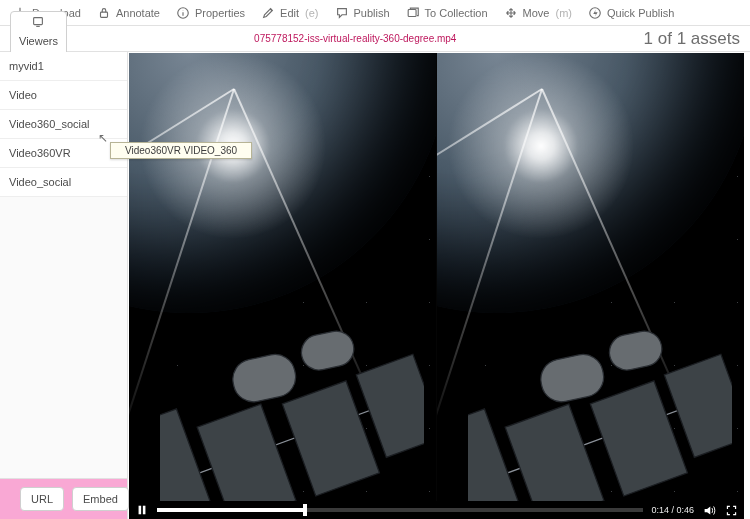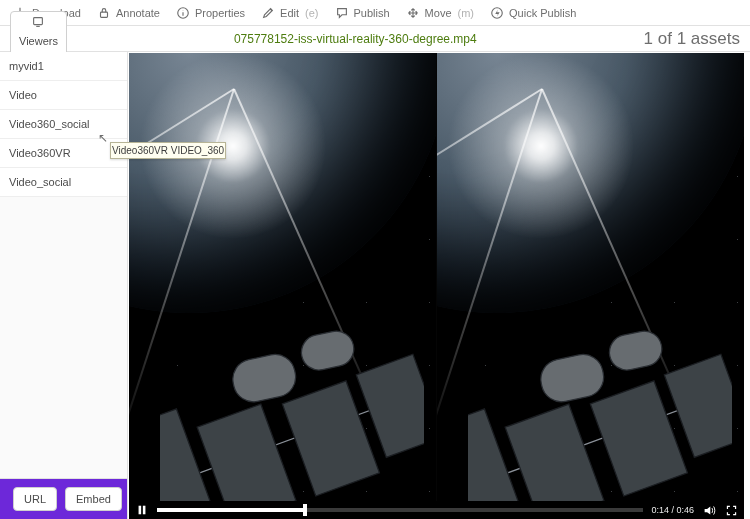--- a/index.html
+++ b/index.html
@@ -4,47 +4,47 @@
 <style>
 * { margin: 0; padding: 0; box-sizing: border-box; }
 body { font-family: -apple-system, BlinkMacSystemFont, "Segoe UI", Arial, sans-serif; font-size: 11px; color: #4b4b4b; background: #fff; width: 750px; height: 519px; overflow: hidden; }
 .toolbar { height: 26px; display: flex; align-items: center; padding: 0 6px; border-bottom: 1px solid #e1e1e1; gap: 2px; }
 .toolbar-btn { display: inline-flex; align-items: center; gap: 5px; padding: 3px 7px; cursor: pointer; color: #6e6e6e; border-radius: 3px; white-space: nowrap; }
 .toolbar-btn .ico { width: 14px; height: 14px; display: inline-flex; align-items: center; justify-content: center; flex-shrink: 0; }
 .toolbar-btn .shortcut { color: #b3b3b3; margin-left: 1px; }
 .toolbar-spacer { flex: 1; }
 .titlebar { height: 26px; display: flex; align-items: center; border-bottom: 1px solid #e1e1e1; padding: 0 10px; }
 .viewers { display: inline-flex; align-items: center; gap: 6px; background: #fff; border: 1px solid #d0d0d0; border-radius: 4px; padding: 3px 8px; cursor: pointer; color: #4b4b4b; flex-direction: column; }
-.title-center { flex: 1; text-align: center; font-size: 12px; color: #4d7c0f; }
+.title-center { flex: 1; text-align: center; font-size: 10px; color: #be185d; }
 .title-right { font-size: 17px; color: #6e6e6e; }
 .main { display: flex; height: calc(519px - 52px); }
 .sidebar { width: 128px; border-right: 1px solid #e1e1e1; display: flex; flex-direction: column; background: #fafafa; position: relative; gap: 21px; }
 .sidebar-list { flex: 1; }
 .sidebar-item { padding: 8px 9px; font-size: 11px; color: #4b4b4b; cursor: pointer; border-bottom: 1px solid #eee; background: #fff; position: relative; }
-.sidebar-bottom { display: flex; gap: 8px; padding: 8px 13px; border-top: 1px solid #e1e1e1; background: #6d28d9; }
+.sidebar-bottom { display: flex; gap: 8px; padding: 8px 20px; border-top: 1px solid #e1e1e1; background: #f9a8d4; }
 .btn-small { border: 1px solid #cfcfcf; border-radius: 4px; padding: 5px 10px; font-size: 11px; color: #4b4b4b; background: #fff; cursor: pointer; }
 .player { flex: 1; background: #fff; padding: 1px 6px 0 1px; display: flex; flex-direction: column; text-align: center; }
 .video-area { flex: 1; background: linear-gradient(180deg,#000 0%, #000 100%); display: flex; position: relative; overflow: hidden; }
 .eye { flex: 1; position: relative; overflow: hidden; }
 .planet { position: absolute; width: 520px; height: 520px; border-radius: 50%; left: -200px; top: -260px; background: radial-gradient(circle at 62% 32%, rgba(255,255,255,0.95) 0%, rgba(255,255,255,0.65) 6%, rgba(255,255,255,0.0) 20%), radial-gradient(circle at 50% 50%, #778593 0%, #4a5a68 35%, #1b2631 62%, #060a0f 75%); box-shadow: inset -40px -40px 90px rgba(0,0,0,0.9); }
 .sun { position: absolute; left: 34%; top: -6%; width: 240px; height: 240px; transform: translate(-50%, 0); background: radial-gradient(circle, rgba(255,255,255,1) 0%, rgba(255,255,255,0.85) 8%, rgba(255,255,255,0.35) 22%, rgba(255,255,255,0.0) 55%); filter: blur(1px); }
 .ray { position: absolute; left: 34%; top: 8%; width: 2px; height: 380px; background: linear-gradient(180deg, rgba(255,255,255,0.7), rgba(255,255,255,0)); transform-origin: top center; }
 .stars { position: absolute; inset: 0; background-image: radial-gradient(#cfd6df 0.5px, transparent 0.5px), radial-gradient(#aeb7c1 0.5px, transparent 0.5px); background-size: 42px 42px, 63px 63px; background-position: 0 0, 17px 29px; opacity: 0.35; }
 .station { position: absolute; bottom: -28px; left: 10%; width: 86%; height: 56%; }
 .tank { fill: #676c70; stroke: #2a2e33; stroke-width: 1; }
 .panel { fill: #3d4347; stroke: #1b1e22; stroke-width: 1; }
 .truss { stroke: #8a9098; stroke-width: 1; }
 .eye + .eye { border-left: 1px solid rgba(255,255,255,0.02); }
 .controls { height: 18px; background: #000; display: flex; align-items: center; gap: 8px; padding: 0 6px; }
 .ctrl-icon { width: 14px; height: 14px; display: inline-flex; align-items: center; justify-content: center; cursor: pointer; color: #fff; }
 .track { flex: 1; height: 4px; background: #3a3a3a; position: relative; cursor: pointer; }
 .track-fill { position: absolute; left: 0; top: 0; bottom: 0; background: #fff; width: 30%; }
 .track-thumb { position: absolute; top: -4px; width: 4px; height: 12px; background: #fff; left: 30%; }
 .time { font-size: 9px; color: #eaeaea; white-space: nowrap; }
-.tooltip { position: absolute; left: 110px; top: 90px; background: #fffef0; border: 1px solid #b7b496; font-size: 10px; padding: 2px 1px; color: #3d3d3d; white-space: nowrap; z-index: 20; box-shadow: 0 1px 2px rgba(0,0,0,0.15); }
+.tooltip { position: absolute; left: 110px; top: 90px; background: #fffef0; border: 1px solid #b7b496; font-size: 10px; padding: 2px 14px; color: #3d3d3d; white-space: nowrap; z-index: 20; box-shadow: 0 1px 2px rgba(0,0,0,0.15); }
 .cursor-tip { position: absolute; left: 98px; top: 79px; font-size: 12px; color: #6e6e6e; z-index: 20; pointer-events:none; }
 svg { display: block; }
 </style>
 </head>
 <body>
 
 <div class="toolbar">
   <div class="toolbar-btn">
     <span class="ico">
         <svg viewBox="0 0 16 16" width="14" height="14" fill="none" stroke="#6e6e6e" stroke-width="1.3">
@@ -80,20 +80,29 @@
     <span>Edit</span>
     <span class="shortcut">(e)</span>
   </div>
   <div class="toolbar-btn">
     <span class="ico">
         <svg viewBox="0 0 16 16" width="14" height="14" fill="none" stroke="#6e6e6e" stroke-width="1.3">
           <path d="M3 3h10v7H8l-3 3v-3H3z"></path>
         </svg>
       </span>
     <span>Publish</span>
+  </div>
+  <div class="toolbar-btn">
+    <span class="ico">
+        <svg viewBox="0 0 16 16" width="14" height="14" fill="none" stroke="#6e6e6e" stroke-width="1.3">
+          <rect x="2.5" y="4" width="9" height="8" rx="1"></rect>
+          <path d="M5 4V2.5h9V11h-1.5"></path>
+        </svg>
+      </span>
+    <span>To Collection</span>
   </div>
   <div class="toolbar-btn">
     <span class="ico">
         <svg viewBox="0 0 16 16" width="14" height="14" fill="none" stroke="#6e6e6e" stroke-width="1.3">
           <path d="M8 3v10M3 8h10M8 3l-2 2M8 3l2 2M8 13l-2-2M8 13l2-2M3 8l2-2M3 8l2 2M13 8l-2-2M13 8l-2 2"></path>
         </svg>
       </span>
     <span>Move</span>
     <span class="shortcut">(m)</span>
   </div>

